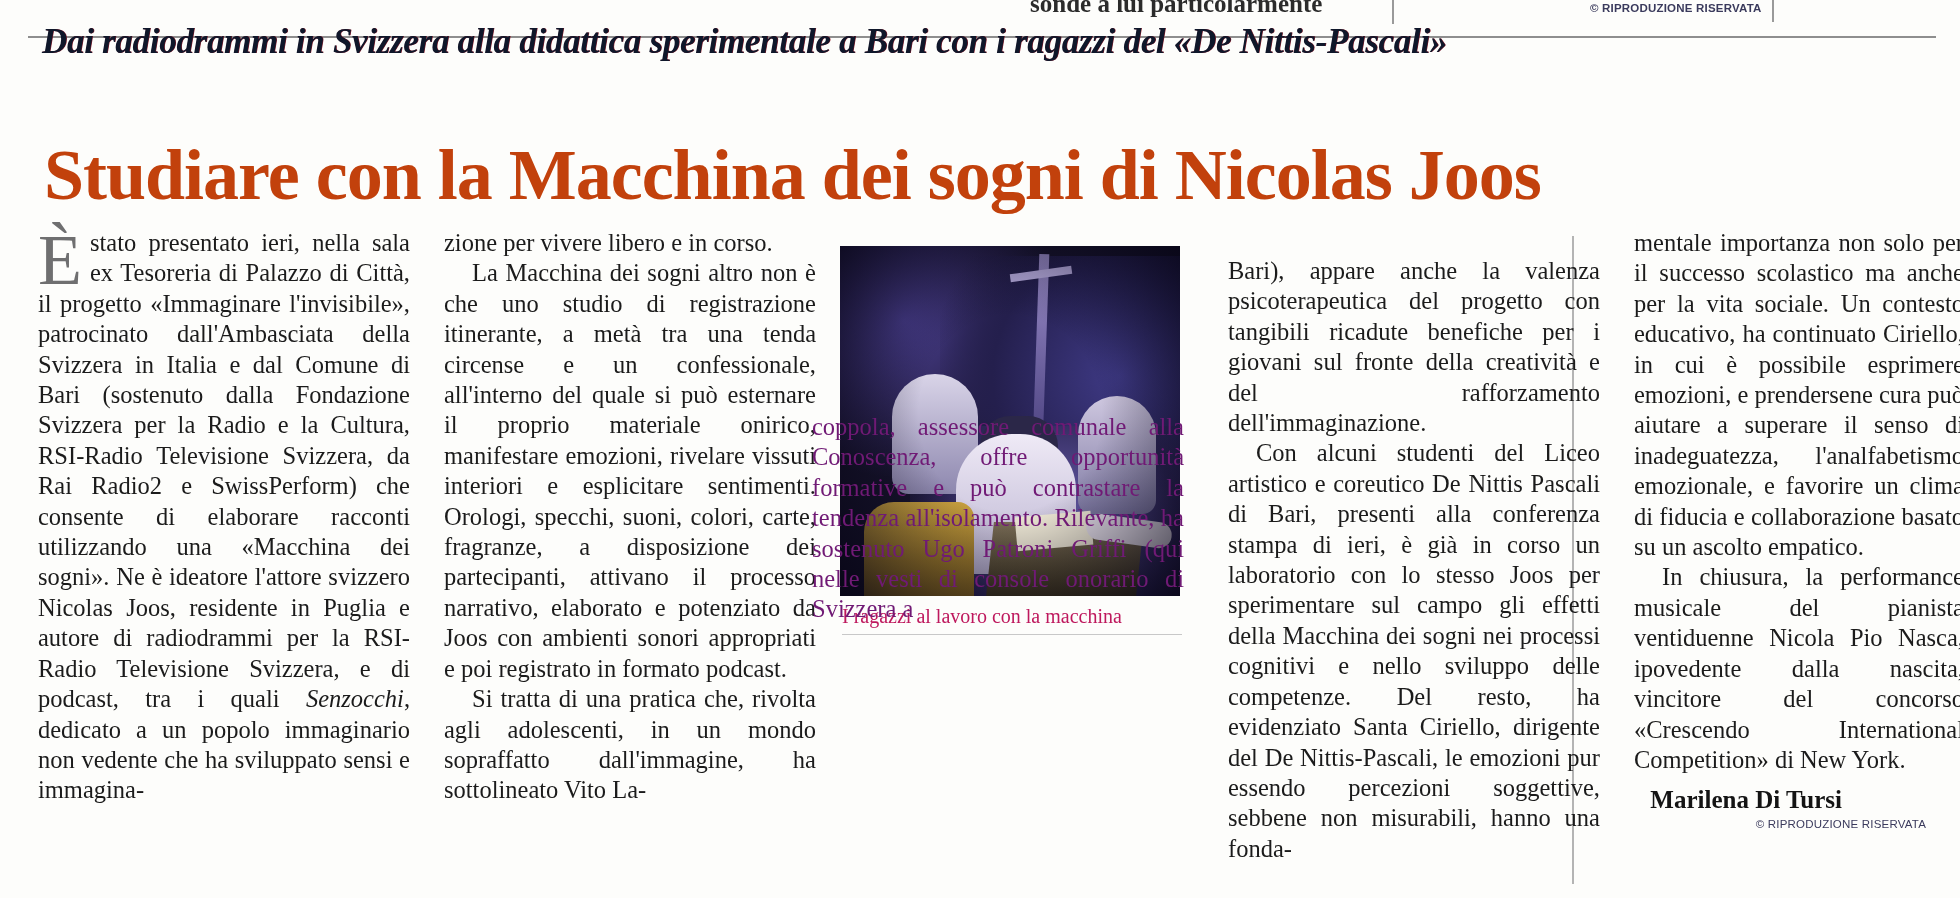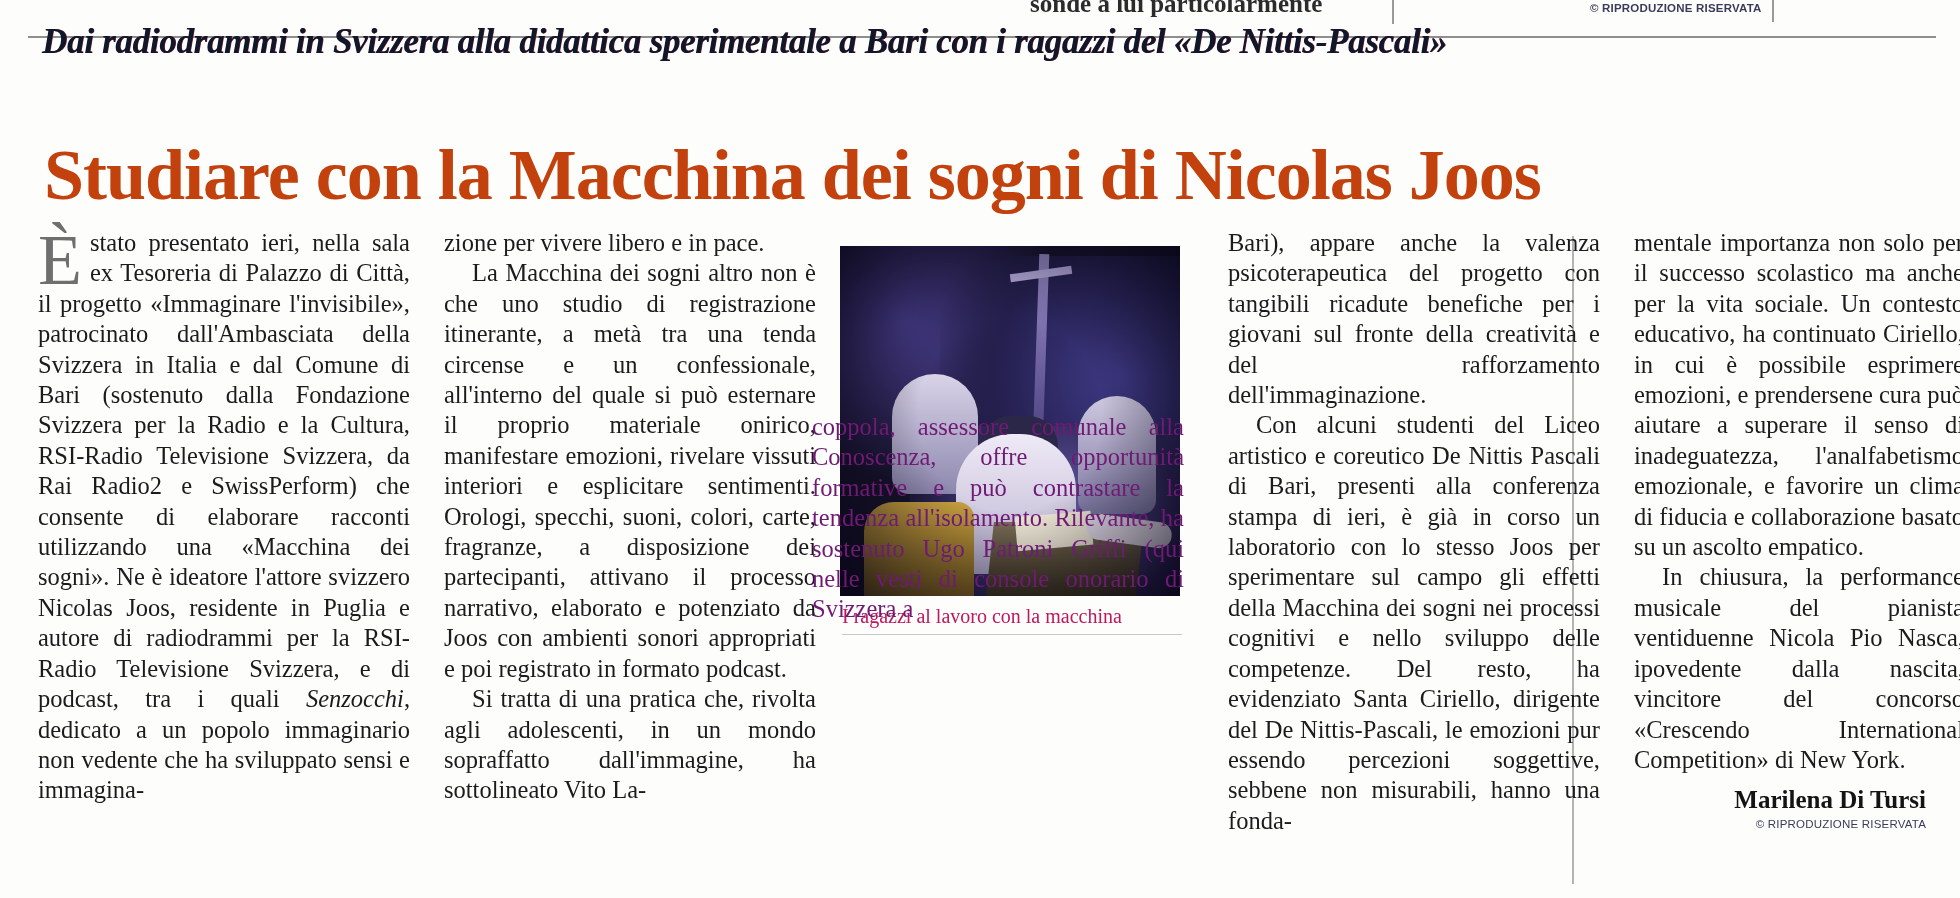--- a/index.html
+++ b/index.html
@@ -127,21 +127,21 @@
   }
   .col p {
     margin: 0;
     text-indent: 28px;
   }
   .col p.first {
     text-indent: 0;
   }
   .col-1 { left: 0;    width: 372px; }
   .col-2 { left: 406px; width: 372px; }
-  .col-4 { left: 1190px; width: 372px; }
+  .col-4 { left: 1190px; width: 372px; margin-top: 28px; }
   .col-5 { left: 1596px; width: 330px; }
 
   
   .dropcap {
     float: left;
     font-family: "Liberation Serif", serif;
     font-size: 72px;
     line-height: 56px;
     padding: 4px 8px 0 0;
     color: #6f6f70;
@@ -295,21 +295,21 @@
     line-height: 30.4px;
     text-align: justify;
     color: #701a75;
   }
   .col-3-lower p { margin: 0; text-indent: 0; }
 
   
   .signature {
     position: absolute;
     top: 786px;
-    left: 1596px;
+    left: 1512px;
     width: 330px;
     text-align: right;
     font-family: "Liberation Serif", serif;
     font-weight: bold;
     font-size: 25px;
     color: #141414;
   }
   .repro-bottom {
     position: absolute;
     top: 818px;
@@ -346,21 +346,21 @@
 
   <div class="cols">
 
     <div class="col col-1">
       <p class="first">
         <span class="dropcap">È</span><span> stato presentato ieri, nella sala ex Tesoreria di Palazzo di Città, il progetto «Immaginare l'invisibile», patrocinato dall'Ambasciata della Svizzera in Italia e dal Comune di Bari (sostenuto dalla Fondazione Svizzera per la Radio e la Cultura, RSI-Radio Televisione Svizzera, da Rai Radio2 e SwissPerform) che consente di elaborare racconti utilizzando una «Macchina dei sogni». Ne è ideatore l'attore svizzero Nicolas Joos, residente in Puglia e autore di radiodrammi per la RSI- Radio Televisione Svizzera, e di podcast, tra i quali </span><em>Senzocchi</em><span>, dedicato a un popolo immaginario non vedente che ha sviluppato sensi e immagina-</span>
       </p>
     </div>
 
     <div class="col col-2">
-      <p class="first">zione per vivere libero e in pace.</p>
+      <p class="first">zione per vivere libero e in corso.</p>
       <p>La Macchina dei sogni altro non è che uno studio di registrazione itinerante, a metà tra una tenda circense e un confessionale, all'interno del quale si può esternare il proprio materiale onirico, manifestare emozioni, rivelare vissuti interiori e esplicitare sentimenti. Orologi, specchi, suoni, colori, carte, fragranze, a disposizione dei partecipanti, attivano il processo narrativo, elaborato e potenziato da Joos con ambienti sonori appropriati e poi registrato in formato podcast.</p>
       <p>Si tratta di una pratica che, rivolta agli adolescenti, in un mondo sopraffatto dall'immagine, ha sottolineato Vito La-</p>
     </div>
 
     <div class="col col-4">
       <p class="first">Bari), appare anche la valenza psicoterapeutica del progetto con tangibili ricadute benefiche per i giovani sul fronte della creatività e del rafforzamento dell'immaginazione.</p>
       <p>Con alcuni studenti del Liceo artistico e coreutico De Nittis Pascali di Bari, presenti alla conferenza stampa di ieri, è già in corso un laboratorio con lo stesso Joos per sperimentare sul campo gli effetti della Macchina dei sogni nei processi cognitivi e nello sviluppo delle competenze. Del resto, ha evidenziato Santa Ciriello, dirigente del De Nittis-Pascali, le emozioni pur essendo percezioni soggettive, sebbene non misurabili, hanno una fonda-</p>
     </div>
 
     <div class="col col-5">

